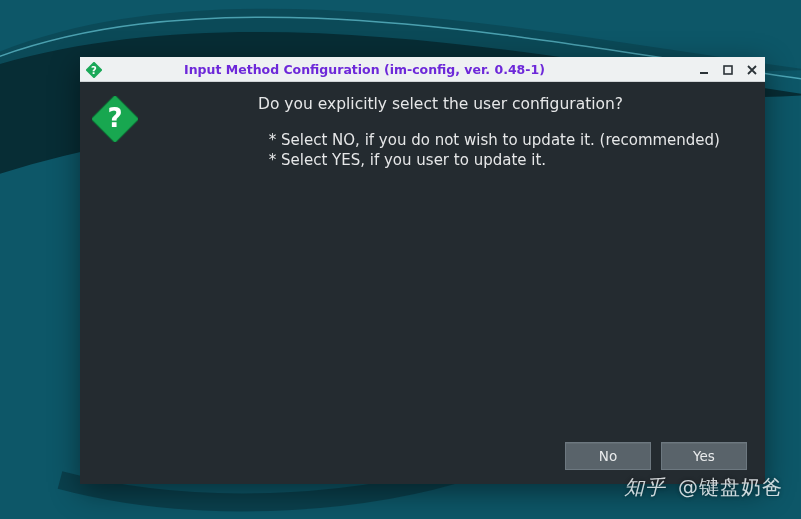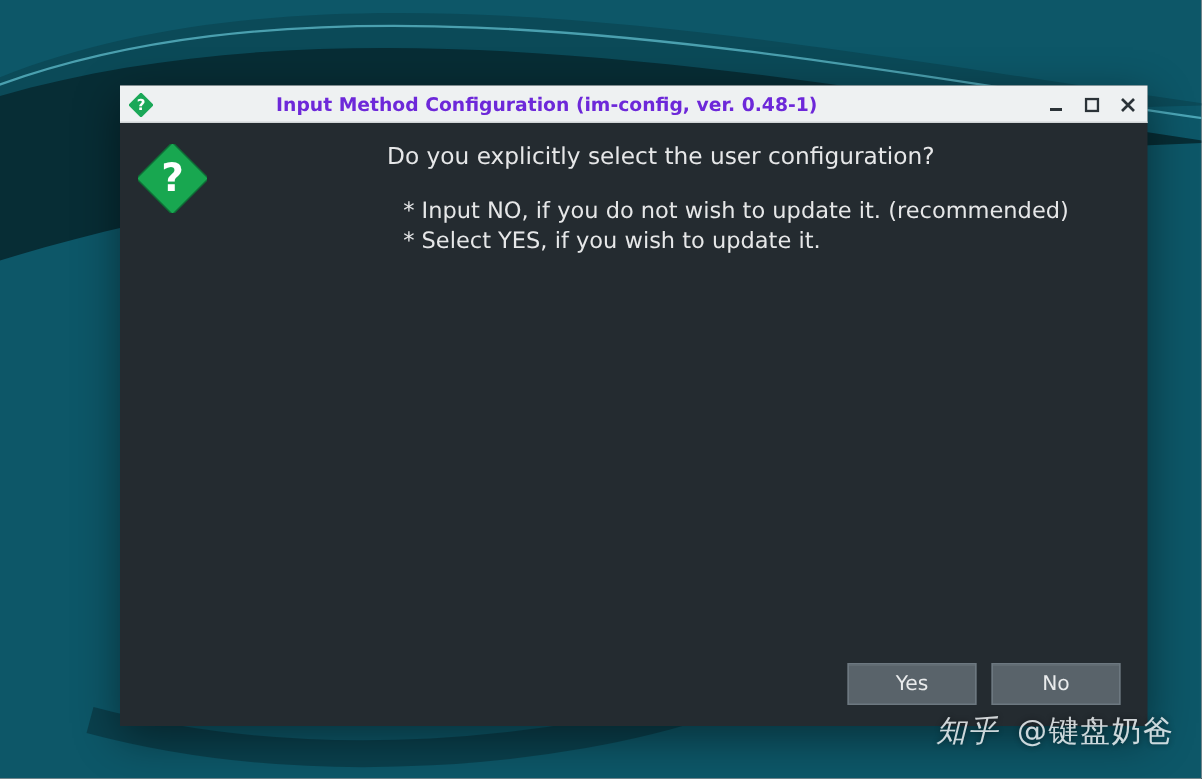--- a/index.html
+++ b/index.html
@@ -182,26 +182,26 @@
       <div class="icon-col">
         <svg width="46" height="46" viewBox="0 0 46 46">
           <rect x="6" y="6" width="34" height="34" transform="rotate(45 23 23)" fill="#18a750"></rect>
           <rect x="6" y="6" width="34" height="34" transform="rotate(45 23 23)" fill="none" stroke="#0e6e36" stroke-width="1"></rect>
           <text x="23" y="31" text-anchor="middle" font-size="26" font-weight="800" fill="#ffffff">?</text>
         </svg>
       </div>
       <div class="content-col">
         <div class="question">Do you explicitly select the user configuration?</div>
         <div class="bullets">
-          <div> * Input NO, if you do not wish to update it. (recommended)</div>
-          <div> * Select YES, if you wish to update it.</div>
+          <div> * Select NO, if you do not wish to update it. (recommended)</div>
+          <div> * Select YES, if you user to update it.</div>
         </div>
         <div class="button-row">
+          <div class="dlg-btn">No</div>
           <div class="dlg-btn">Yes</div>
-          <div class="dlg-btn">No</div>
         </div>
       </div>
     </div>
   </div>
 
   <div class="watermark">
     <span class="zh">知乎</span>
     <span>@键盘奶爸</span>
   </div>
 </div>

